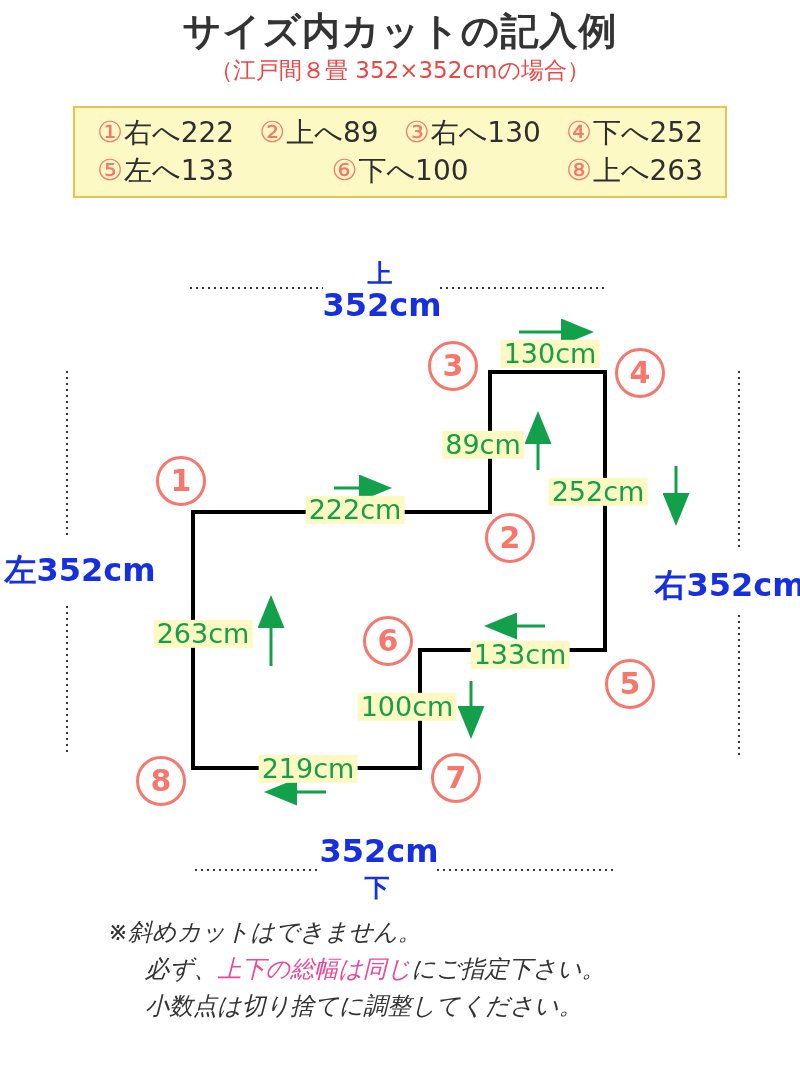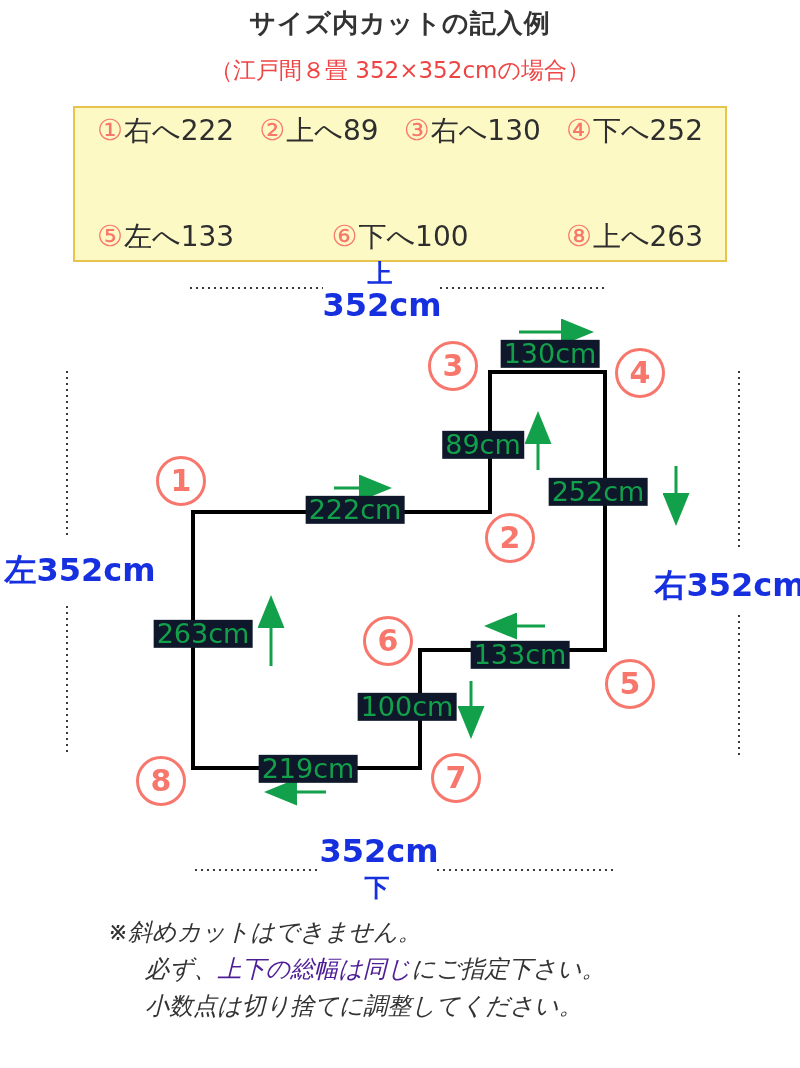--- a/index.html
+++ b/index.html
@@ -4,63 +4,63 @@
 <style>
   html,body { margin:0; padding:0; }
   body {
     width:800px; height:1068px; position:relative; background:#ffffff;
     font-family:"DejaVu Sans","Liberation Sans",sans-serif;
     overflow:hidden;
   }
 
   .title {
     position:absolute; top:6px; left:0; width:100%; text-align:center;
-    font-size:26px; font-weight:bold; color:#333; letter-spacing:1px;
+    font-size:38px; font-weight:bold; color:#333; letter-spacing:1px;
   }
   .subtitle {
     position:absolute; top:55px; left:0; width:100%; text-align:center;
     font-size:23px; color:#ef4444;
   }
 
   .legend {
-    position:absolute; left:73px; top:106px; width:654px; height:156px;
+    position:absolute; left:73px; top:106px; width:654px; height:92px;
     box-sizing:border-box; background:#fcf9c5; border:2px solid #e6c44e;
-    display:flex; flex-direction:column; justify-content:space-between;
+    display:flex; flex-direction:column; justify-content:center;
     padding:4px 22px;
   }
   .legend-row {
     display:flex; justify-content:space-between; align-items:center;
     font-size:28px; color:#2e2e2e; white-space:nowrap;
   }
   .legend-num { color:#f8776d; font-size:29px; margin-right:1px; }
 
   svg.diagram { position:absolute; left:0; top:0; pointer-events:none; }
 
   .green-label {
     position:absolute; transform:translate(-50%,-50%);
     color:#12a04a; font-size:27px; line-height:1.05;
-    background:#0f172a; padding:0 3px; white-space:nowrap;
+    background:#fef9c3; padding:0 3px; white-space:nowrap;
   }
   .blue-label {
     position:absolute; transform:translate(-50%,-50%);
     color:#1630e0; font-size:32px; font-weight:600; white-space:nowrap;
   }
   .blue-dir { font-size:25px; font-weight:bold; }
 
   .circle-badge {
     position:absolute; transform:translate(-50%,-50%);
     width:44px; height:44px; border:3px solid #f8776d; border-radius:50%;
     background:#fff; color:#f8776d; font-weight:bold; font-size:30px;
     display:flex; align-items:center; justify-content:center; line-height:1;
   }
 
   .notes { position:absolute; left:108px; top:914px; width:640px; }
   .note-line { font-size:24px; color:#333; line-height:37px; white-space:nowrap;font-style:italic; }
   .note-indent { padding-left:37px; }
-  .hl { color:#4c1d95; }
+  .hl { color:#ec4899; }
 </style>
 </head>
 <body>
 
 <div class="title">サイズ内カットの記入例</div>
 <div class="subtitle">（江戸間８畳 352×352cmの場合）</div>
 
 <div class="legend">
   <div class="legend-row">
     <span><span class="legend-num">①</span><span>右へ222</span></span>

